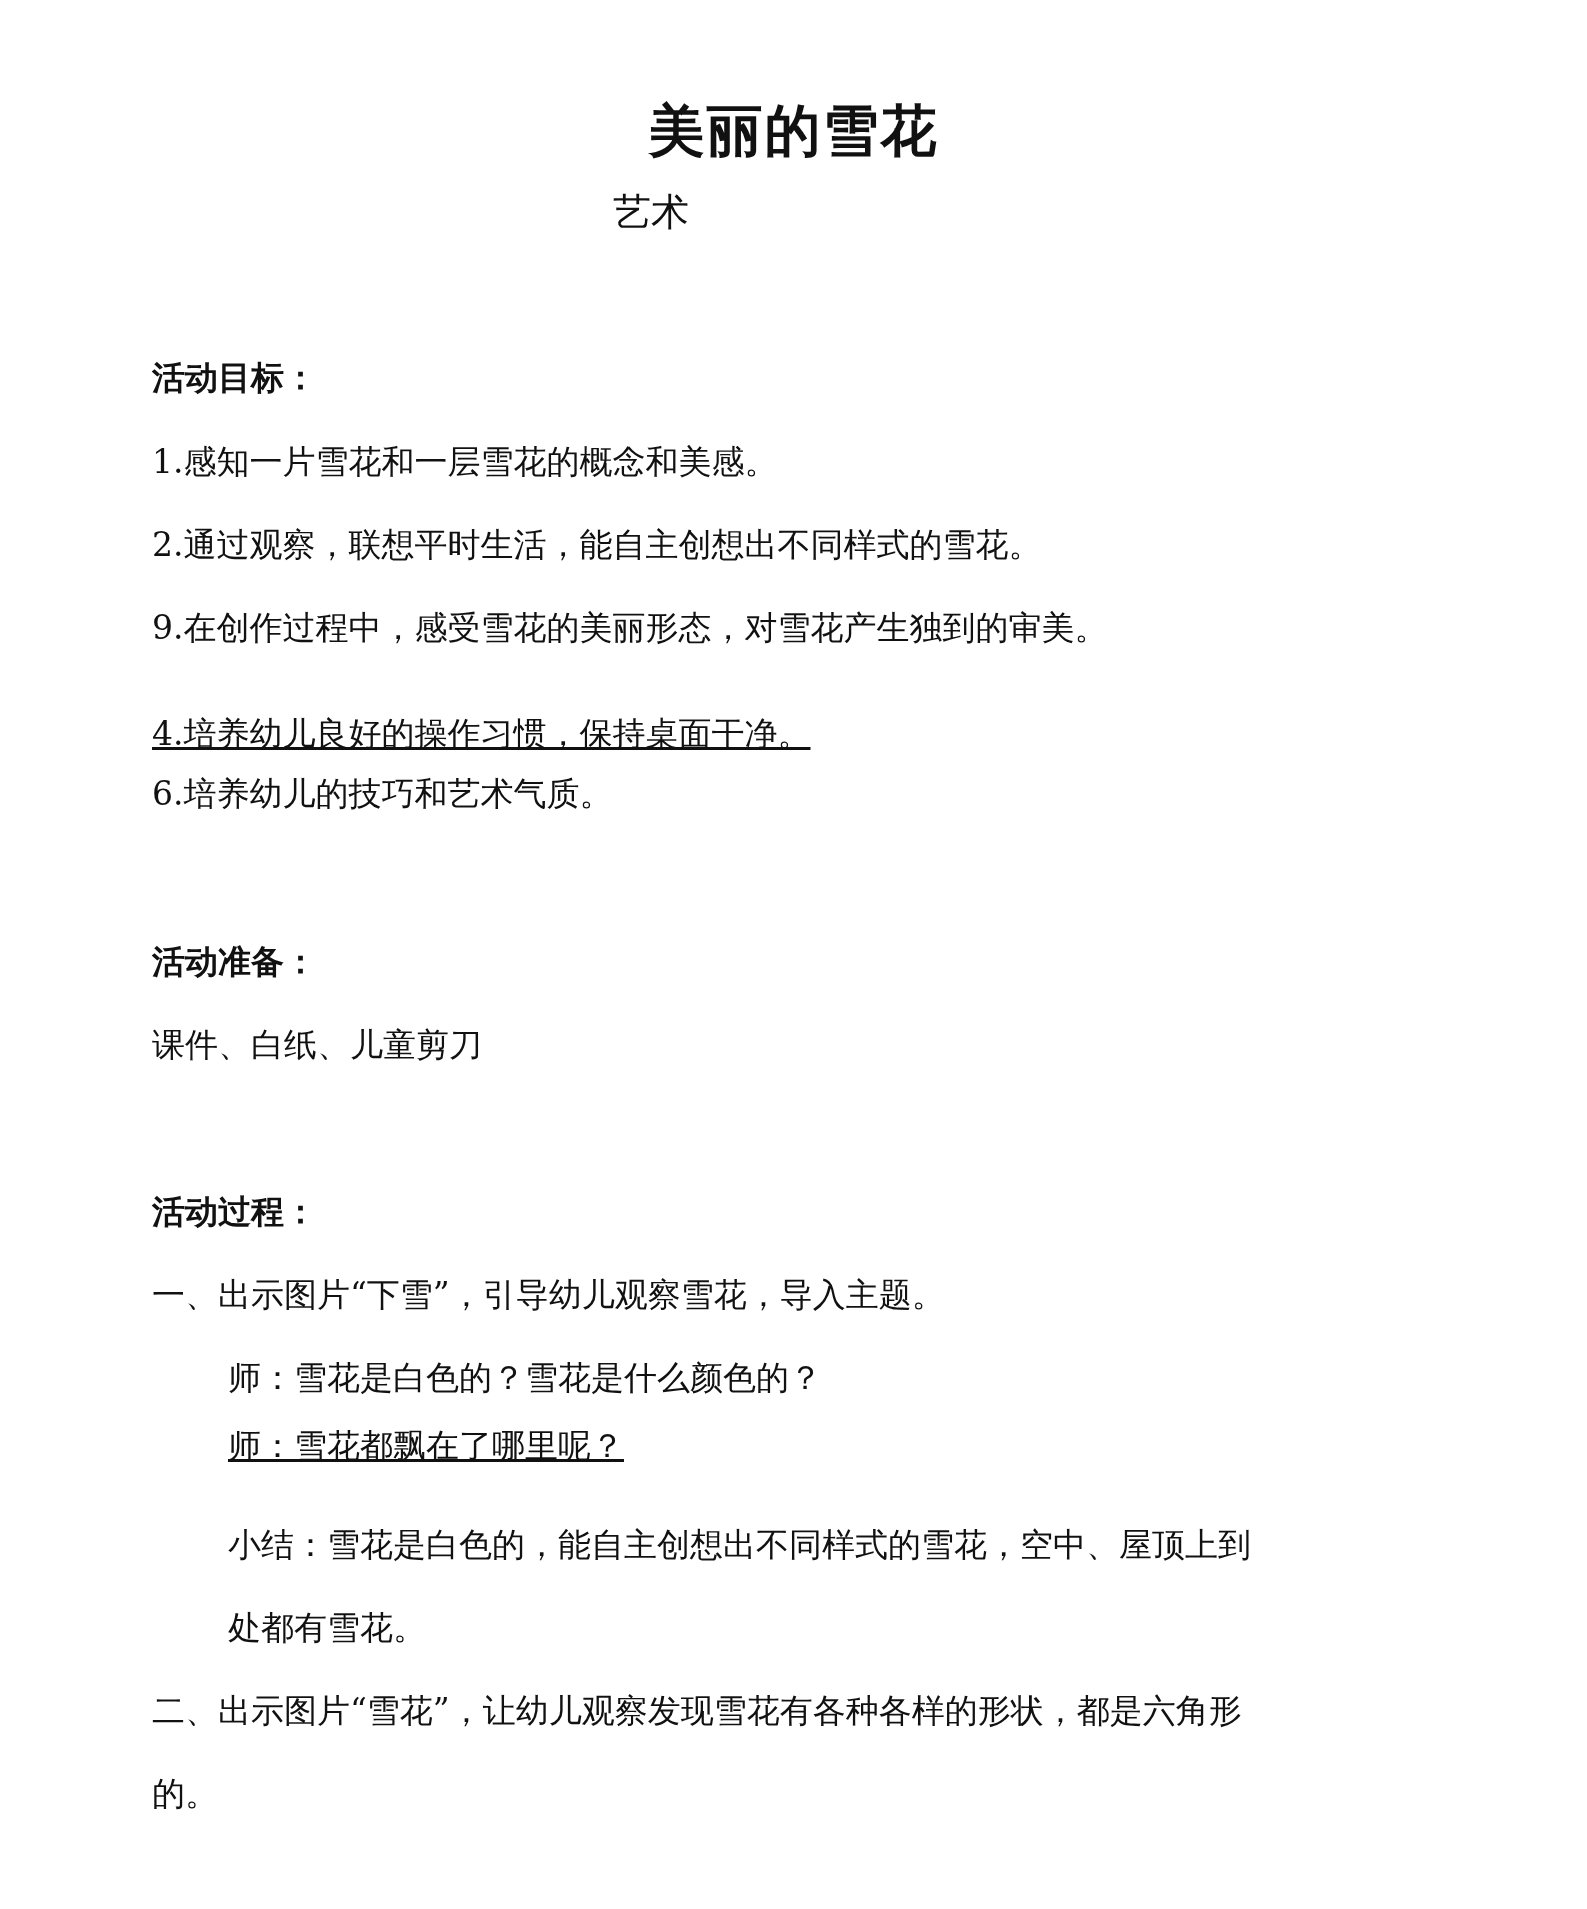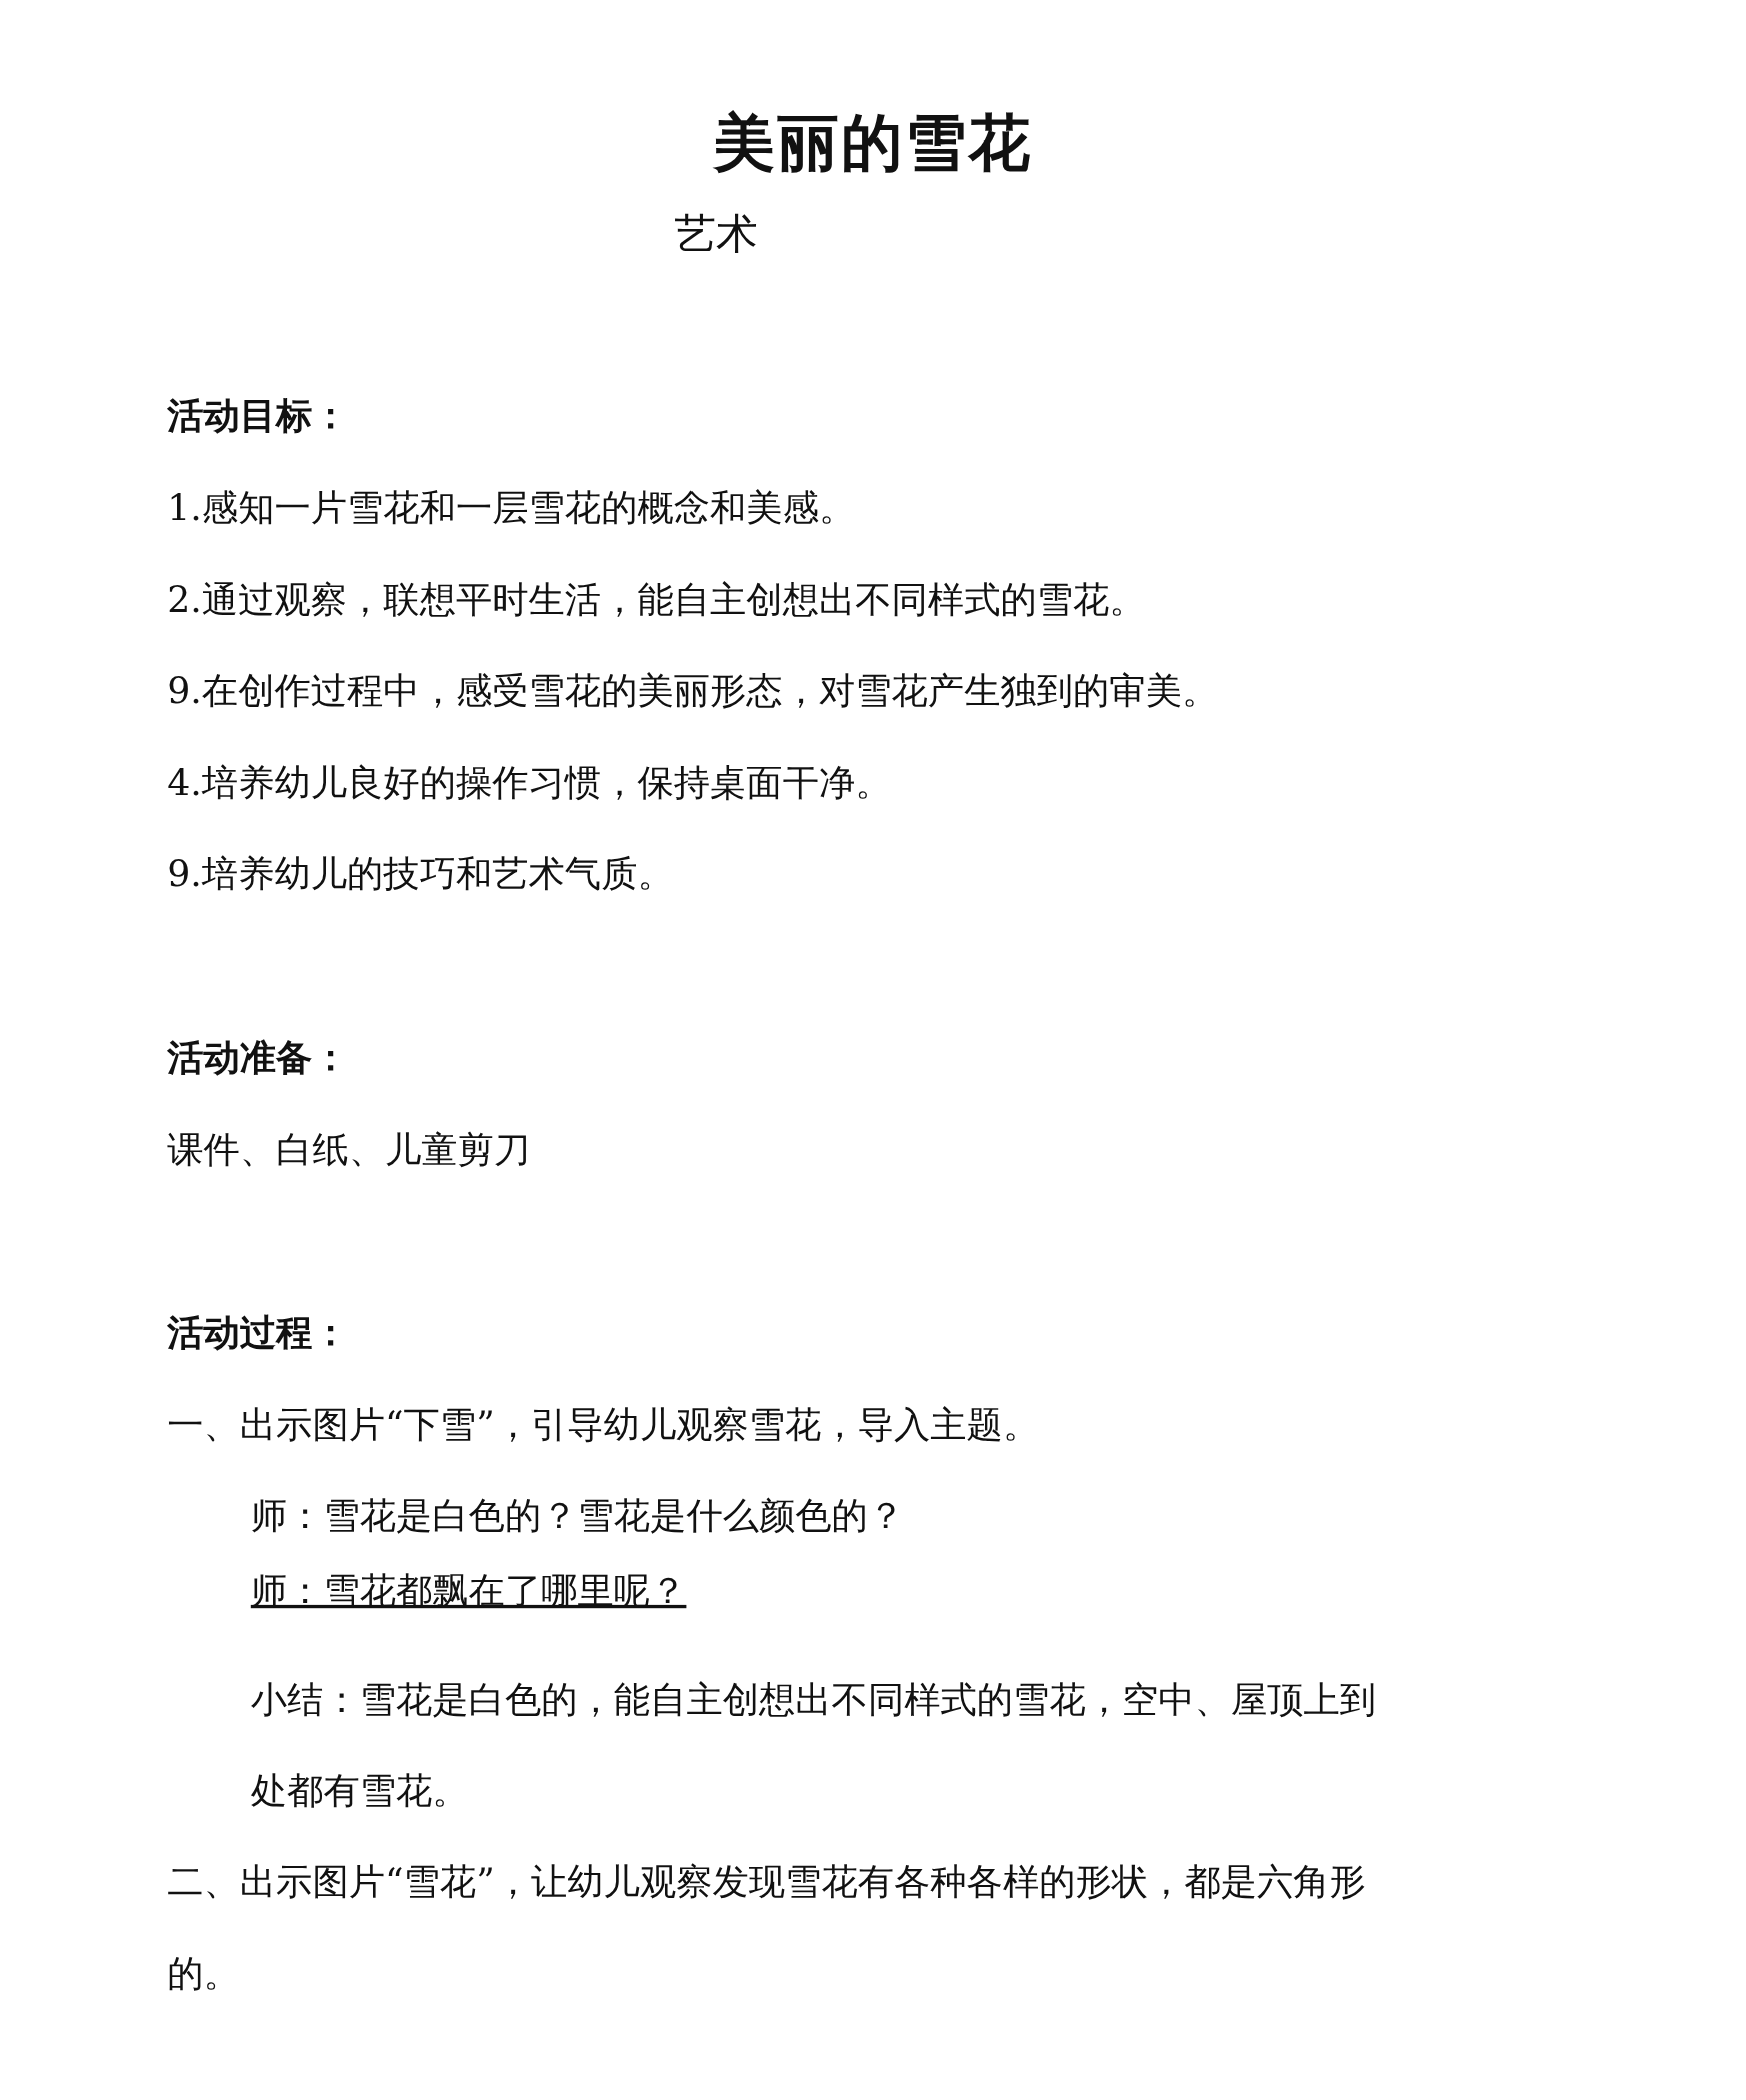--- a/index.html
+++ b/index.html
@@ -17,22 +17,22 @@
 <body>
 
 <div>
   <div class="title">美丽的雪花</div>
   <div class="subtitle">艺术</div>
 
   <div class="line heading" style="top:358px;">活动目标：</div>
   <div class="line" style="top:442px;">1.感知一片雪花和一层雪花的概念和美感。</div>
   <div class="line" style="top:525px;text-align:center;">2.通过观察，联想平时生活，能自主创想出不同样式的雪花。</div>
   <div class="line" style="top:608px;">9.在创作过程中，感受雪花的美丽形态，对雪花产生独到的审美。</div>
-  <div class="line" style="top:692px;">4.培养幼儿良好的操作习惯，保持桌面干净。</div>
-  <div class="line" style="top:774px;">9.培养幼儿的技巧和艺术气质。</div>
+  <div class="line" style="top:714px;text-decoration:underline;">4.培养幼儿良好的操作习惯，保持桌面干净。</div>
+  <div class="line" style="top:774px;">6.培养幼儿的技巧和艺术气质。</div>
 
   <div class="line heading" style="top:942px;">活动准备：</div>
   <div class="line" style="top:1025px;">课件、白纸、儿童剪刀</div>
 
   <div class="line heading" style="top:1192px;">活动过程：</div>
   <div class="line" style="top:1275px;">一、出示图片“下雪”，引导幼儿观察雪花，导入主题。</div>
   <div class="line indent" style="top:1358px;">师：雪花是白色的？雪花是什么颜色的？</div>
   <div class="line indent" style="top:1426px;text-decoration:underline;">师：雪花都飘在了哪里呢？</div>
   <div class="line indent" style="top:1525px;">小结：雪花是白色的，能自主创想出不同样式的雪花，空中、屋顶上到</div>
   <div class="line indent" style="top:1608px;">处都有雪花。</div>

